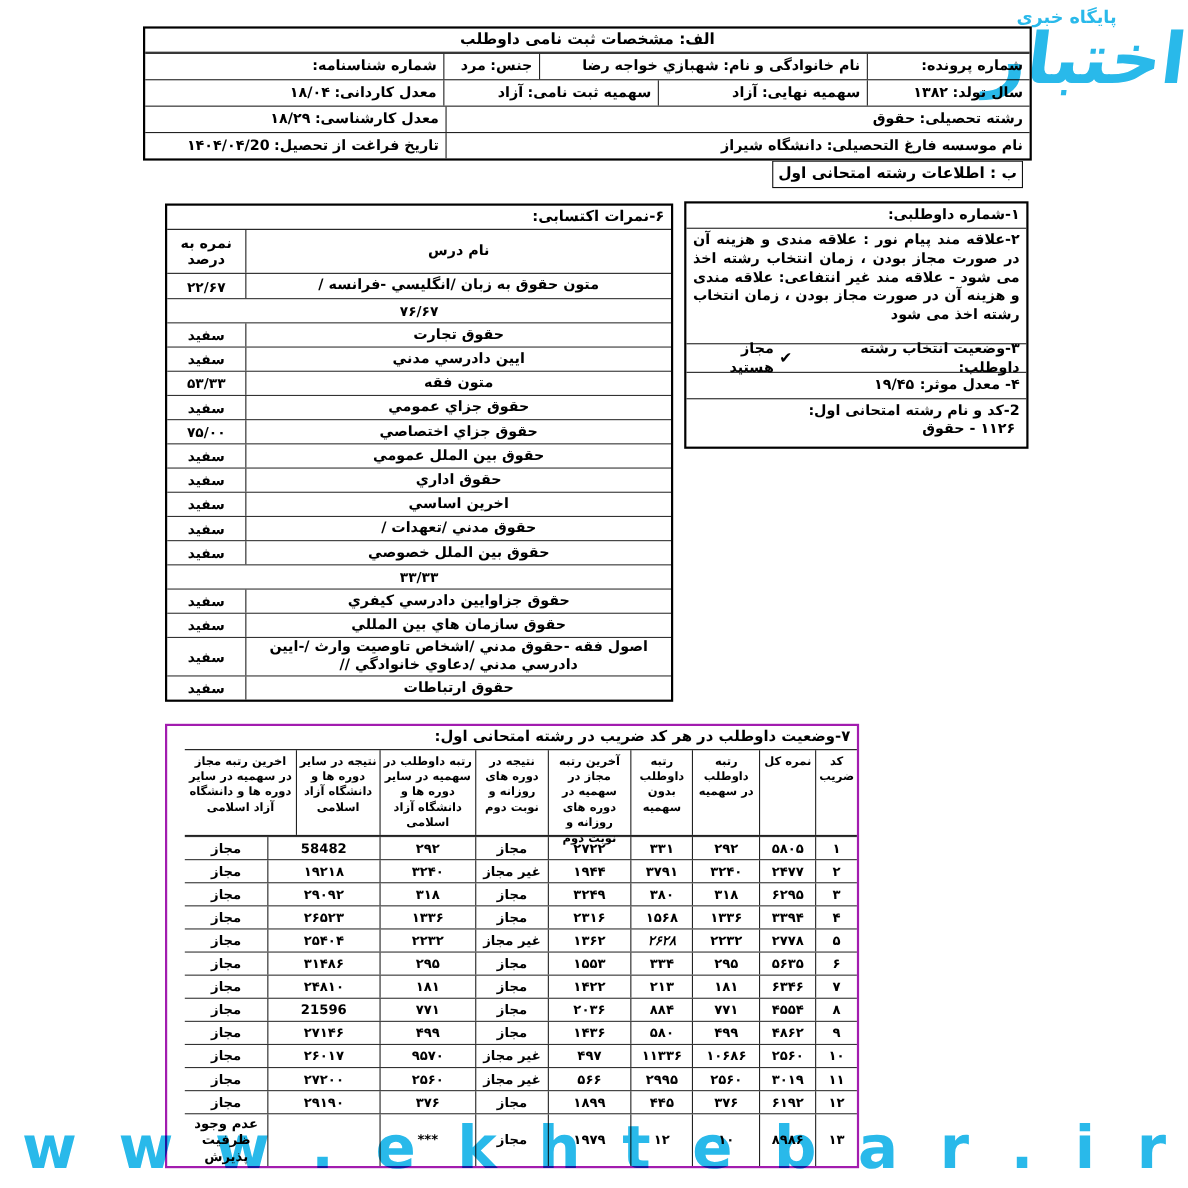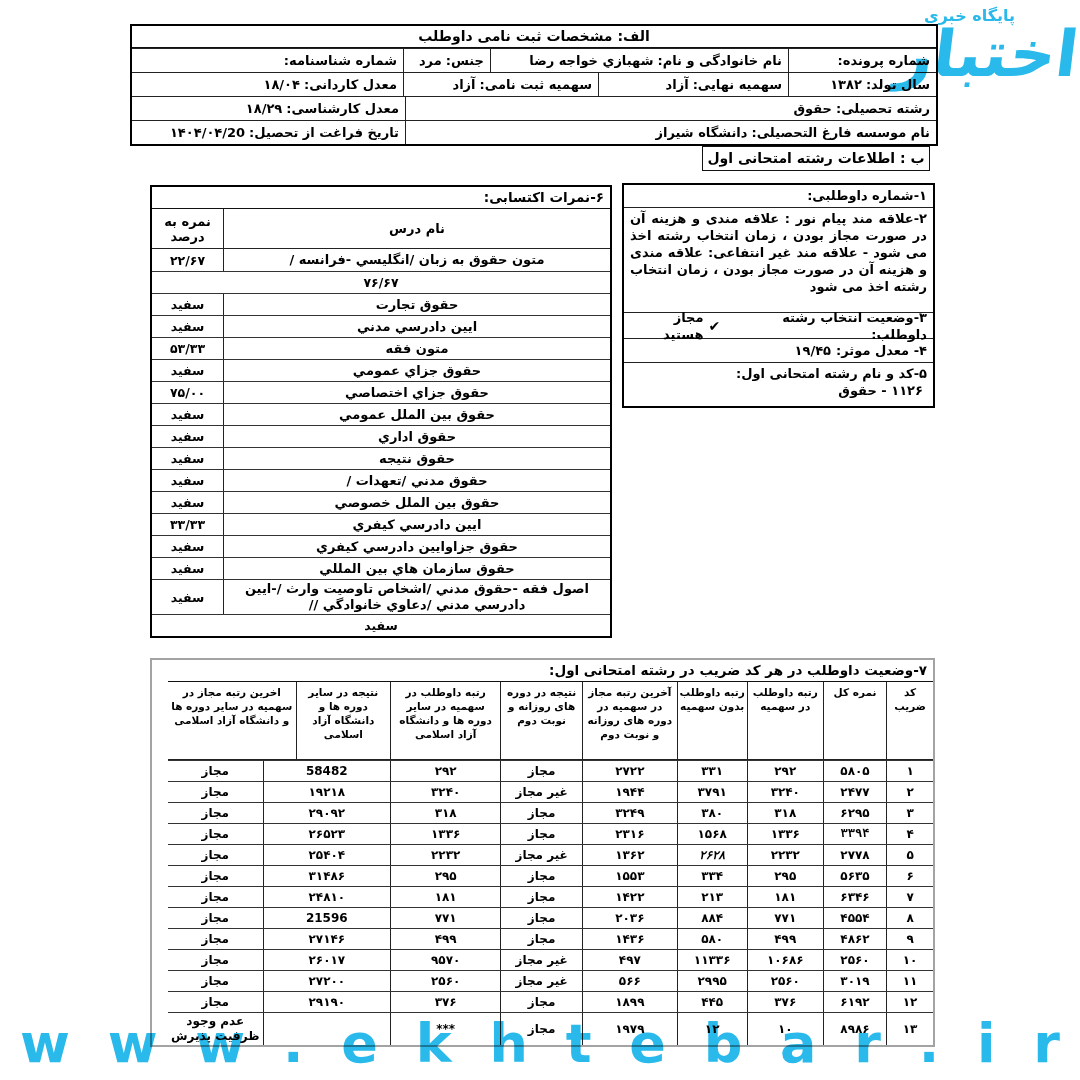--- a/index.html
+++ b/index.html
@@ -53,21 +53,21 @@
              border-bottom:1.5px solid #111; }
   .g-head { display:flex; height:40px; border-bottom:1.5px solid #222; }
   .g-head .g-name, .g-head .g-score { display:flex; align-items:center; justify-content:center;
              font-weight:800; font-size:13px; text-align:center; }
   .g-row { display:flex; min-height:22px; border-top:1.3px solid #333; }
   .g-row:first-child { border-top:none; }
   .g-name { width:387px; border-inline-end:1.5px solid #222; display:flex; align-items:center;
             justify-content:center; text-align:center; font-size:13px; line-height:16px; padding:1px 4px; }
   .g-score { flex:1; display:flex; align-items:center; justify-content:center; font-size:12.5px; }
   
-  .coef { position:absolute; top:658px; left:150px; width:785px; border:2px solid #a3a3a3; background:#fff;padding-left:16px; }
+  .coef { position:absolute; top:658px; left:150px; width:631px; border:2px solid #a21caf; background:#fff;padding-left:16px; }
   .c-title { height:22px; line-height:21px; font-size:13.5px; font-weight:800; padding:0 6px;
              border-bottom:1.5px solid #111; }
   .c-head { display:flex; height:78px; border-bottom:1.5px solid #222; }
   .c-hcell { display:flex; align-items:flex-start; justify-content:center; text-align:center;
              font-size:10.5px; line-height:14px; font-weight:800; padding:3px 2px; }
   .c-hcell:not(:last-child){ border-inline-end:1.5px solid #222; }
   .c-row { display:flex; min-height:21px; border-top:1.3px solid #333; }
   .c-cell { display:flex; align-items:center; justify-content:center; text-align:center;
             font-size:12px; line-height:15px; padding:1px 2px; }
   .c-cell:not(:last-child){ border-inline-end:1.5px solid #222; }
@@ -160,21 +160,21 @@
     <div class="p-block p-3">
       <span class="plbl">۳-وضعیت انتخاب رشته داوطلب:</span>
       <span class="check">✔</span>
       <span>مجاز هستید</span>
     </div>
     <div class="p-block p-4">
       <span class="plbl">۴- معدل موثر:</span>
       <span>۱۹/۴۵</span>
     </div>
     <div class="p-block p-5">
-      <span class="plbl">۵-کد و نام رشته امتحانی اول:</span>
+      <span class="plbl">2-کد و نام رشته امتحانی اول:</span>
       <span class="pval">۱۱۲۶ - حقوق</span>
     </div>
   </div>
 
   <div class="grades">
     <div class="g-title">۶-نمرات اکتسابی:</div>
     <div class="g-head">
       <div class="g-name">نام درس</div>
       <div class="g-score">نمره به درصد</div>
     </div>
@@ -208,48 +208,48 @@
         </div>
         <div class="g-row">
           <div class="g-name">حقوق بين الملل عمومي</div>
           <div class="g-score">سفید</div>
         </div>
         <div class="g-row">
           <div class="g-name">حقوق اداري</div>
           <div class="g-score">سفید</div>
         </div>
         <div class="g-row">
-          <div class="g-name">حقوق نتیجه</div>
+          <div class="g-name">اخرین اساسي</div>
           <div class="g-score">سفید</div>
         </div>
         <div class="g-row">
           <div class="g-name">حقوق مدني /تعهدات /</div>
           <div class="g-score">سفید</div>
         </div>
         <div class="g-row">
           <div class="g-name">حقوق بين الملل خصوصي</div>
           <div class="g-score">سفید</div>
         </div>
         <div class="g-row">
-          <div class="g-name">ايين دادرسي كيفري</div>
           <div class="g-score">۳۳/۳۳</div>
         </div>
         <div class="g-row">
           <div class="g-name">حقوق جزاوايين دادرسي كيفري</div>
           <div class="g-score">سفید</div>
         </div>
         <div class="g-row">
           <div class="g-name">حقوق سازمان هاي بين المللي</div>
           <div class="g-score">سفید</div>
         </div>
         <div class="g-row">
           <div class="g-name">اصول فقه -حقوق مدني /اشخاص تاوصيت وارث /-ايين دادرسي مدني /دعاوي خانوادگي //</div>
           <div class="g-score">سفید</div>
         </div>
         <div class="g-row">
+          <div class="g-name">حقوق ارتباطات</div>
           <div class="g-score">سفید</div>
         </div>
       </div>
   </div>
 
   <div class="coef">
     <div class="c-title">۷-وضعیت داوطلب در هر کد ضریب در رشته امتحانی اول:</div>
     <div class="c-head" id="coef-head">
         <div class="c-hcell" style="width: 48px;">کد ضریب</div>
         <div class="c-hcell" style="width: 65px;">نمره کل</div>
@@ -290,21 +290,21 @@
           <div class="c-cell" style="width: 78px;">۳۱۸</div>
           <div class="c-cell" style="width: 72px;">۳۸۰</div>
           <div class="c-cell" style="width: 97px;">۳۲۴۹</div>
           <div class="c-cell" style="width: 84px;">مجاز</div>
           <div class="c-cell" style="width: 113px;">۳۱۸</div>
           <div class="c-cell" style="width: 131px;">۲۹۰۹۲</div>
           <div class="c-cell" style="width: 97px;">مجاز</div>
         </div>
         <div class="c-row">
           <div class="c-cell" style="width: 48px;">۴</div>
-          <div class="c-cell" style="width: 65px; font-family: Liberation Mono, monospace;">۳۳۹۴</div>
+          <div class="c-cell" style="width: 65px;">۳۳۹۴</div>
           <div class="c-cell" style="width: 78px;">۱۳۳۶</div>
           <div class="c-cell" style="width: 72px;">۱۵۶۸</div>
           <div class="c-cell" style="width: 97px;">۲۳۱۶</div>
           <div class="c-cell" style="width: 84px;">مجاز</div>
           <div class="c-cell" style="width: 113px;">۱۳۳۶</div>
           <div class="c-cell" style="width: 131px;">۲۶۵۲۳</div>
           <div class="c-cell" style="width: 97px;">مجاز</div>
         </div>
         <div class="c-row">
           <div class="c-cell" style="width: 48px;">۵</div>

